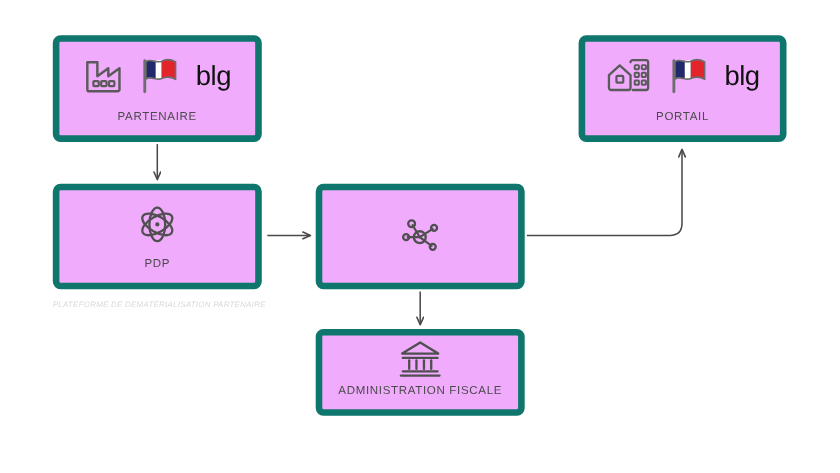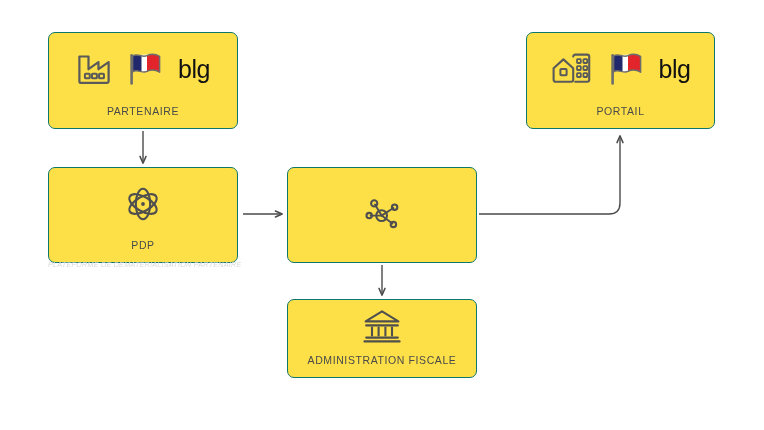--- a/index.html
+++ b/index.html
@@ -14,22 +14,22 @@
     overflow: hidden;
   }
   #canvas {
     position: relative;
     width: 764px;
     height: 430px;
   }
   .node {
     position: absolute;
     box-sizing: border-box;
-    background: #fde047;
-    border: 1px solid #0f766e;
+    background: #f0abfc;
+    border: 6px solid #0f766e;
     border-radius: 7px;
     display: flex;
     flex-direction: column;
     align-items: center;
     justify-content: center;
   }
   .node-icons {
     flex: 1 1 auto;
     display: flex;
     align-items: center;
@@ -72,21 +72,21 @@
     height: 430px;
     pointer-events: none;
   }
 
   
   #node-fournisseur { left: 48px;  top: 32px;  width: 190px; height: 97px; }
   #node-acheteur    { left: 526px; top: 32px;  width: 189px; height: 97px; }
   #node-pdp         { left: 48px;  top: 167px; width: 190px; height: 96px; }
   #node-ppf         { left: 287px; top: 167px; width: 190px; height: 96px; }
   #node-admin       { left: 287px; top: 299px; width: 190px; height: 79px; }
-  #caption-pdp      { left: 48px;  top: 260px; font-style: italic; }
+  #caption-pdp      { left: 48px;  top: 272px; font-style: italic; }
 </style>
 </head>
 <body>
 
 <div id="canvas">
 
   <svg id="edges" viewBox="0 0 764 430" xmlns="http://www.w3.org/2000/svg">
     <defs>
       <marker id="arrowhead" markerWidth="10" markerHeight="10" refX="7.6" refY="3.6" orient="auto" markerUnits="userSpaceOnUse">
         <path d="M1,0.6 L7.8,3.6 L1,6.6" fill="none" stroke="#4a4a4a" stroke-width="1.5" stroke-linecap="round" stroke-linejoin="round"></path>

